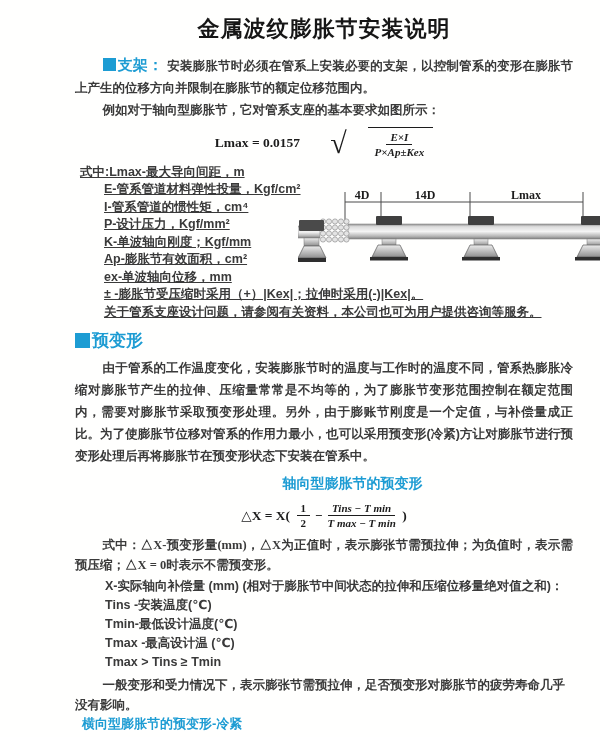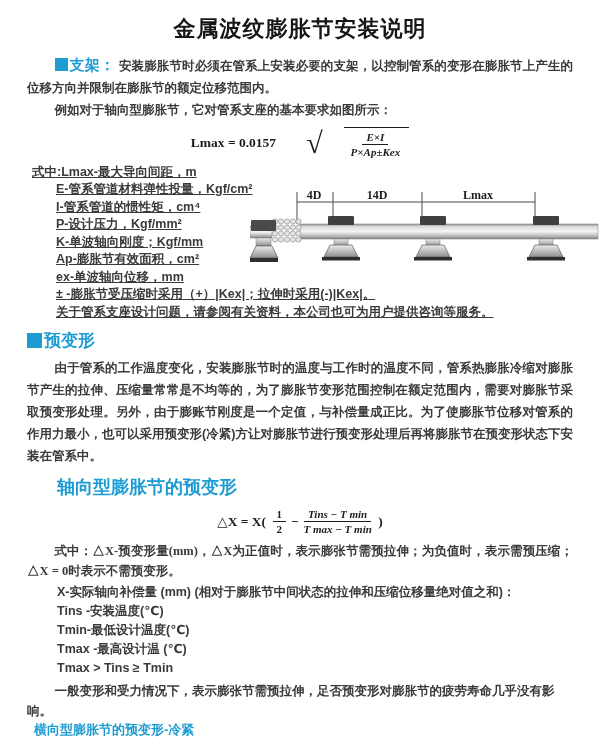--- a/index.html
+++ b/index.html
@@ -1,21 +1,21 @@
 <!DOCTYPE html>
 <html><head>
 <meta charset="utf-8">
 <style>
   html,body { margin:0; padding:0; }
   body {
     width:600px; height:737px; background:#fffffe; overflow:hidden;
     font-family:"Liberation Sans","DejaVu Sans",sans-serif;
   }
   .page { position:relative; width:600px; height:737px; padding-top:12px; box-sizing:border-box;
-          color:#3a3a3a; font-size:12.5px; font-weight:600; }
+          color:#3a3a3a; font-size:12.5px; font-weight:600;padding-left:48px; }
 
   h1.title { margin:2px 0 10px; text-align:center; font-size:22px; font-weight:700;
              color:#161616; letter-spacing:1px; }
 
   .para { margin:0 27px; line-height:22px; text-align:justify; text-indent:2.2em; }
   .sq { display:inline-block; background:#1d9cd3; vertical-align:-1px; }
   .sq-sm { width:13px; height:13px; margin-right:2px; }
   .sq-lg { width:15px; height:15px; margin-right:2px; vertical-align:-2px; }
   .inline-head { color:#1d9cd3; font-size:15px; font-weight:700; margin-right:4px; }
 
@@ -36,21 +36,21 @@
 
   
   .defs-wrap { position:relative; margin:4px 0 0 32px;text-decoration:underline; }
   .def-line { line-height:17.5px; font-size:12.5px; white-space:nowrap; }
   .def-line.indent { padding-left:24px; }
   .diagram-box { position:absolute; left:218px; top:22px; width:350px; height:100px; }
   .dim { font:700 12px "Liberation Serif","DejaVu Serif",serif; fill:#1c1c1c; }
 
   h2.sec { margin:10px 0 6px 27px; color:#1d9cd3; font-size:17px; font-weight:700; line-height:20px; }
   h3.sub { color:#1d9cd3; font-weight:700; }
-  h3.axial { margin:8px 0 2px 57px; font-size:18px; }
+  h3.axial { margin:8px 0 2px 57px; font-size:14px;text-align:center; }
   h3.lateral { margin:0 0 0 34px; font-size:13px; }
 
   .note-para { margin:4px 27px 0; line-height:20px; text-align:justify; text-indent:2.2em;font-family:Liberation Serif, serif; }
   .item-list { margin:2px 0 0 57px; }
   .item-line { line-height:19px; font-size:12.5px; }
   .closing { margin:3px 27px 0; line-height:20px; text-indent:2.2em; }
 </style>
 </head>
 <body>
 

